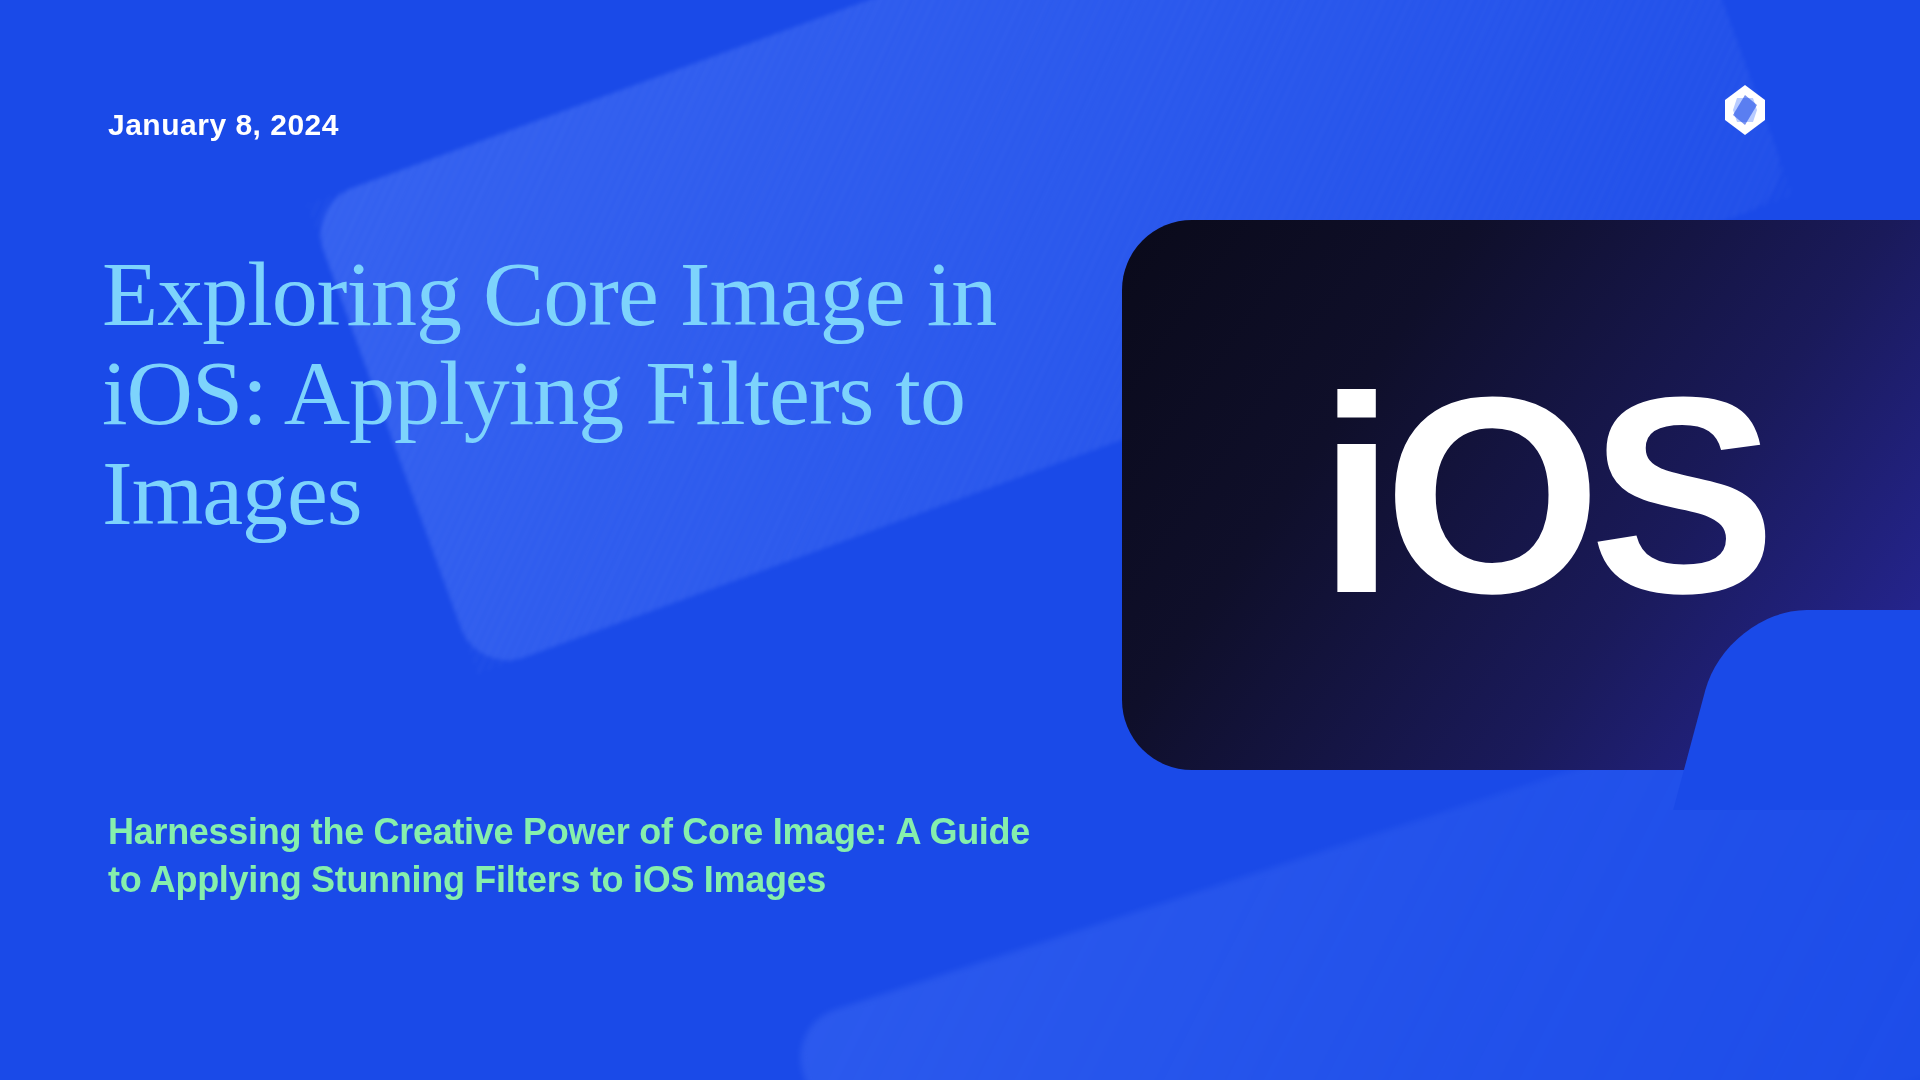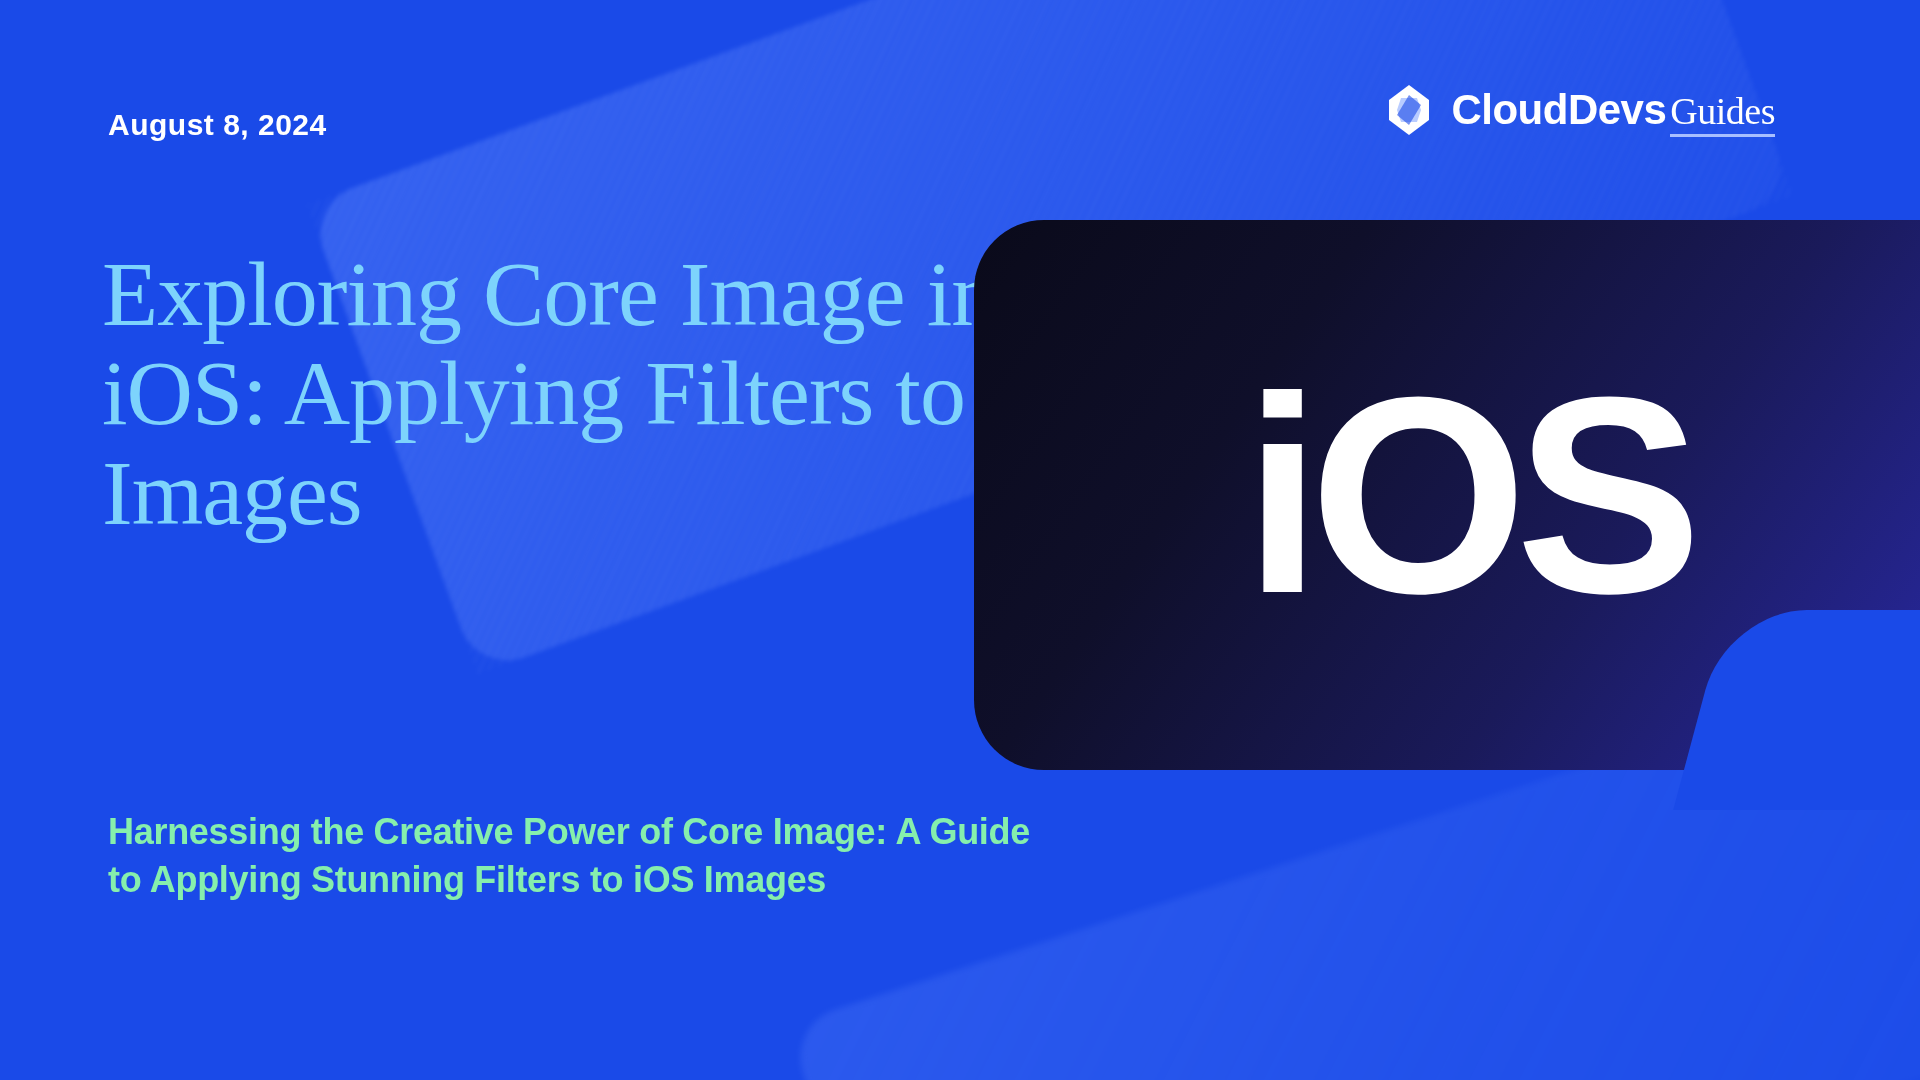--- a/index.html
+++ b/index.html
@@ -108,21 +108,21 @@
       font-size: 36px;
       font-weight: 600;
       line-height: 1.35;
       max-width: 930px;
       letter-spacing: -0.3px;
     }
     .ios-card {
       position: absolute;
       right: 0;
       top: 220px;
-      width: 946px;
+      width: 798px;
       height: 550px;
       background: linear-gradient(125deg, #0a0a1a 0%, #0f0f2a 30%, #1a1a5a 65%, #2828a0 100%);
       border-radius: 70px 0 0 70px;
       display: flex;
       align-items: center;
       justify-content: center;
     }
     .ios-card::after {
       content: "";
       position: absolute;
@@ -144,32 +144,29 @@
       position: relative;
       z-index: 2;
     }
   </style>
 </head>
 <body>
 
 <div class="brush-stroke"></div>
 <div class="brush-stroke-2"></div>
 
-<div class="date">August 8, 2024</div>
+<div class="date">January 8, 2024</div>
 
 <div class="logo">
   <div class="logo-icon">
     <svg viewBox="0 0 60 60" width="60" height="60">
       <path d="M 30 5 L 50 20 L 50 40 L 30 55 L 10 40 L 10 20 Z" fill="white"></path>
       <path d="M 22 18 L 38 18 L 42 30 L 38 42 L 22 42 L 18 30 Z" fill="#a8bfff" opacity="0.8"></path>
       <path d="M 30 15 L 42 25 L 30 45 L 18 35 Z" fill="#1a4ae8" opacity="0.6"></path>
     </svg>
-  </div>
-  <div class="logo-text">
-    <span>CloudDevs</span><span class="guides">Guides</span>
   </div>
 </div>
 
 <h1 class="title">Exploring Core Image in iOS: Applying Filters to Images</h1>
 
 <p class="subtitle">Harnessing the Creative Power of Core Image: A Guide to Applying Stunning Filters to iOS Images</p>
 
 <div class="ios-card">
   <div class="ios-text">iOS</div>
 </div>

